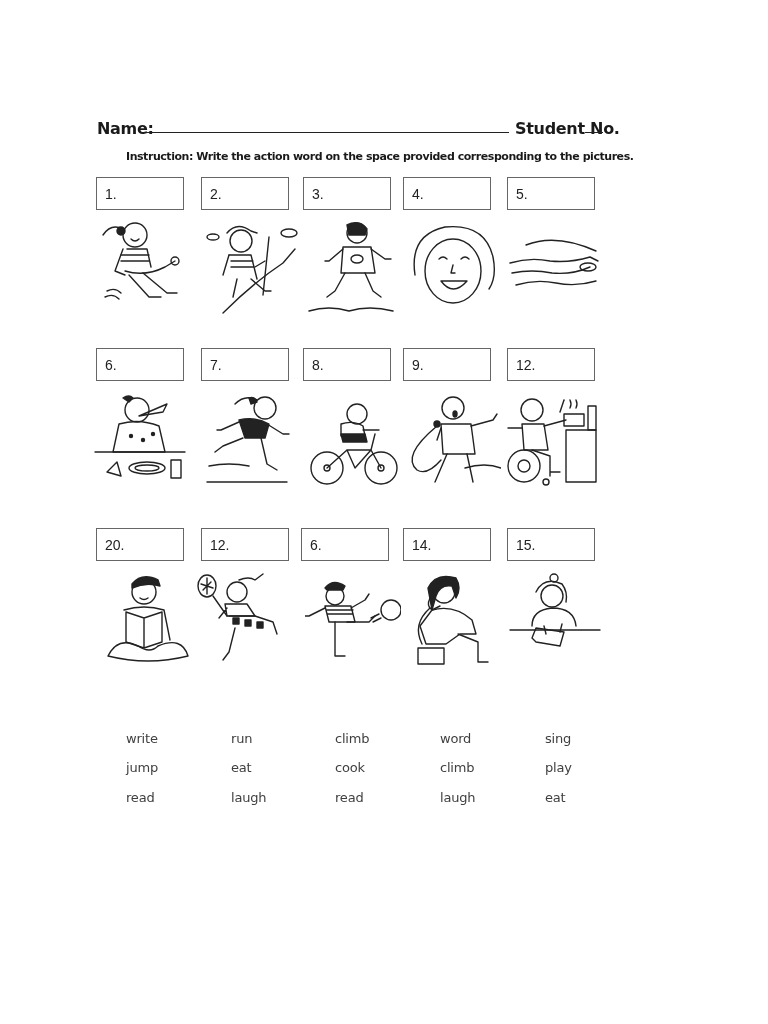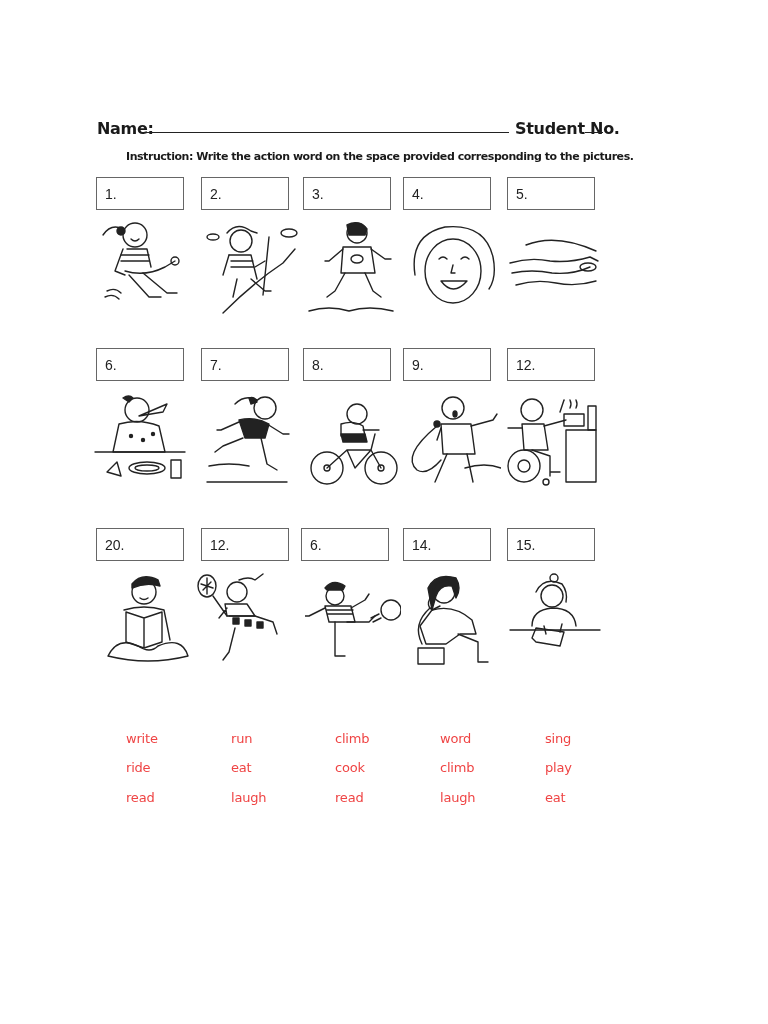--- a/index.html
+++ b/index.html
@@ -58,21 +58,21 @@
     width: 96px; height: 100px;
   }
   .pic svg { width: 100%; height: 100%; display: block; }
   .pic svg * { fill: none; stroke: #222; stroke-width: 1.4; stroke-linecap: round; stroke-linejoin: round; }
   .pic svg .fill-dark { fill: #222; }
   .pic svg .fill-white { fill: #fff; }
 
   
   .word {
     font-family: "DejaVu Sans", sans-serif;
-    font-size: 13px; color: #ef4444;
+    font-size: 13px; color: #404040;
     letter-spacing: -0.2px;
   }
 </style>
 </head>
 <body>
 
 <div class="abs name-label">Name:</div>
 <div class="abs name-line"></div>
 <div class="abs student-label">Student No.</div>
 <div class="abs student-line"></div>
@@ -313,21 +313,21 @@
   </svg>
 </div>
 
 <div>
   <div class="abs word" style="left:126px;top:731px">write</div>
   <div class="abs word" style="left:231px;top:731px">run</div>
   <div class="abs word" style="left:335px;top:731px">climb</div>
   <div class="abs word" style="left:440px;top:731px">word</div>
   <div class="abs word" style="left:545px;top:731px">sing</div>
 
-  <div class="abs word" style="left:126px;top:760px">ride</div>
+  <div class="abs word" style="left:126px;top:760px">jump</div>
   <div class="abs word" style="left:231px;top:760px">eat</div>
   <div class="abs word" style="left:335px;top:760px">cook</div>
   <div class="abs word" style="left:440px;top:760px">climb</div>
   <div class="abs word" style="left:545px;top:760px">play</div>
 
   <div class="abs word" style="left:126px;top:790px">read</div>
   <div class="abs word" style="left:231px;top:790px">laugh</div>
   <div class="abs word" style="left:335px;top:790px">read</div>
   <div class="abs word" style="left:440px;top:790px">laugh</div>
   <div class="abs word" style="left:545px;top:790px">eat</div>

